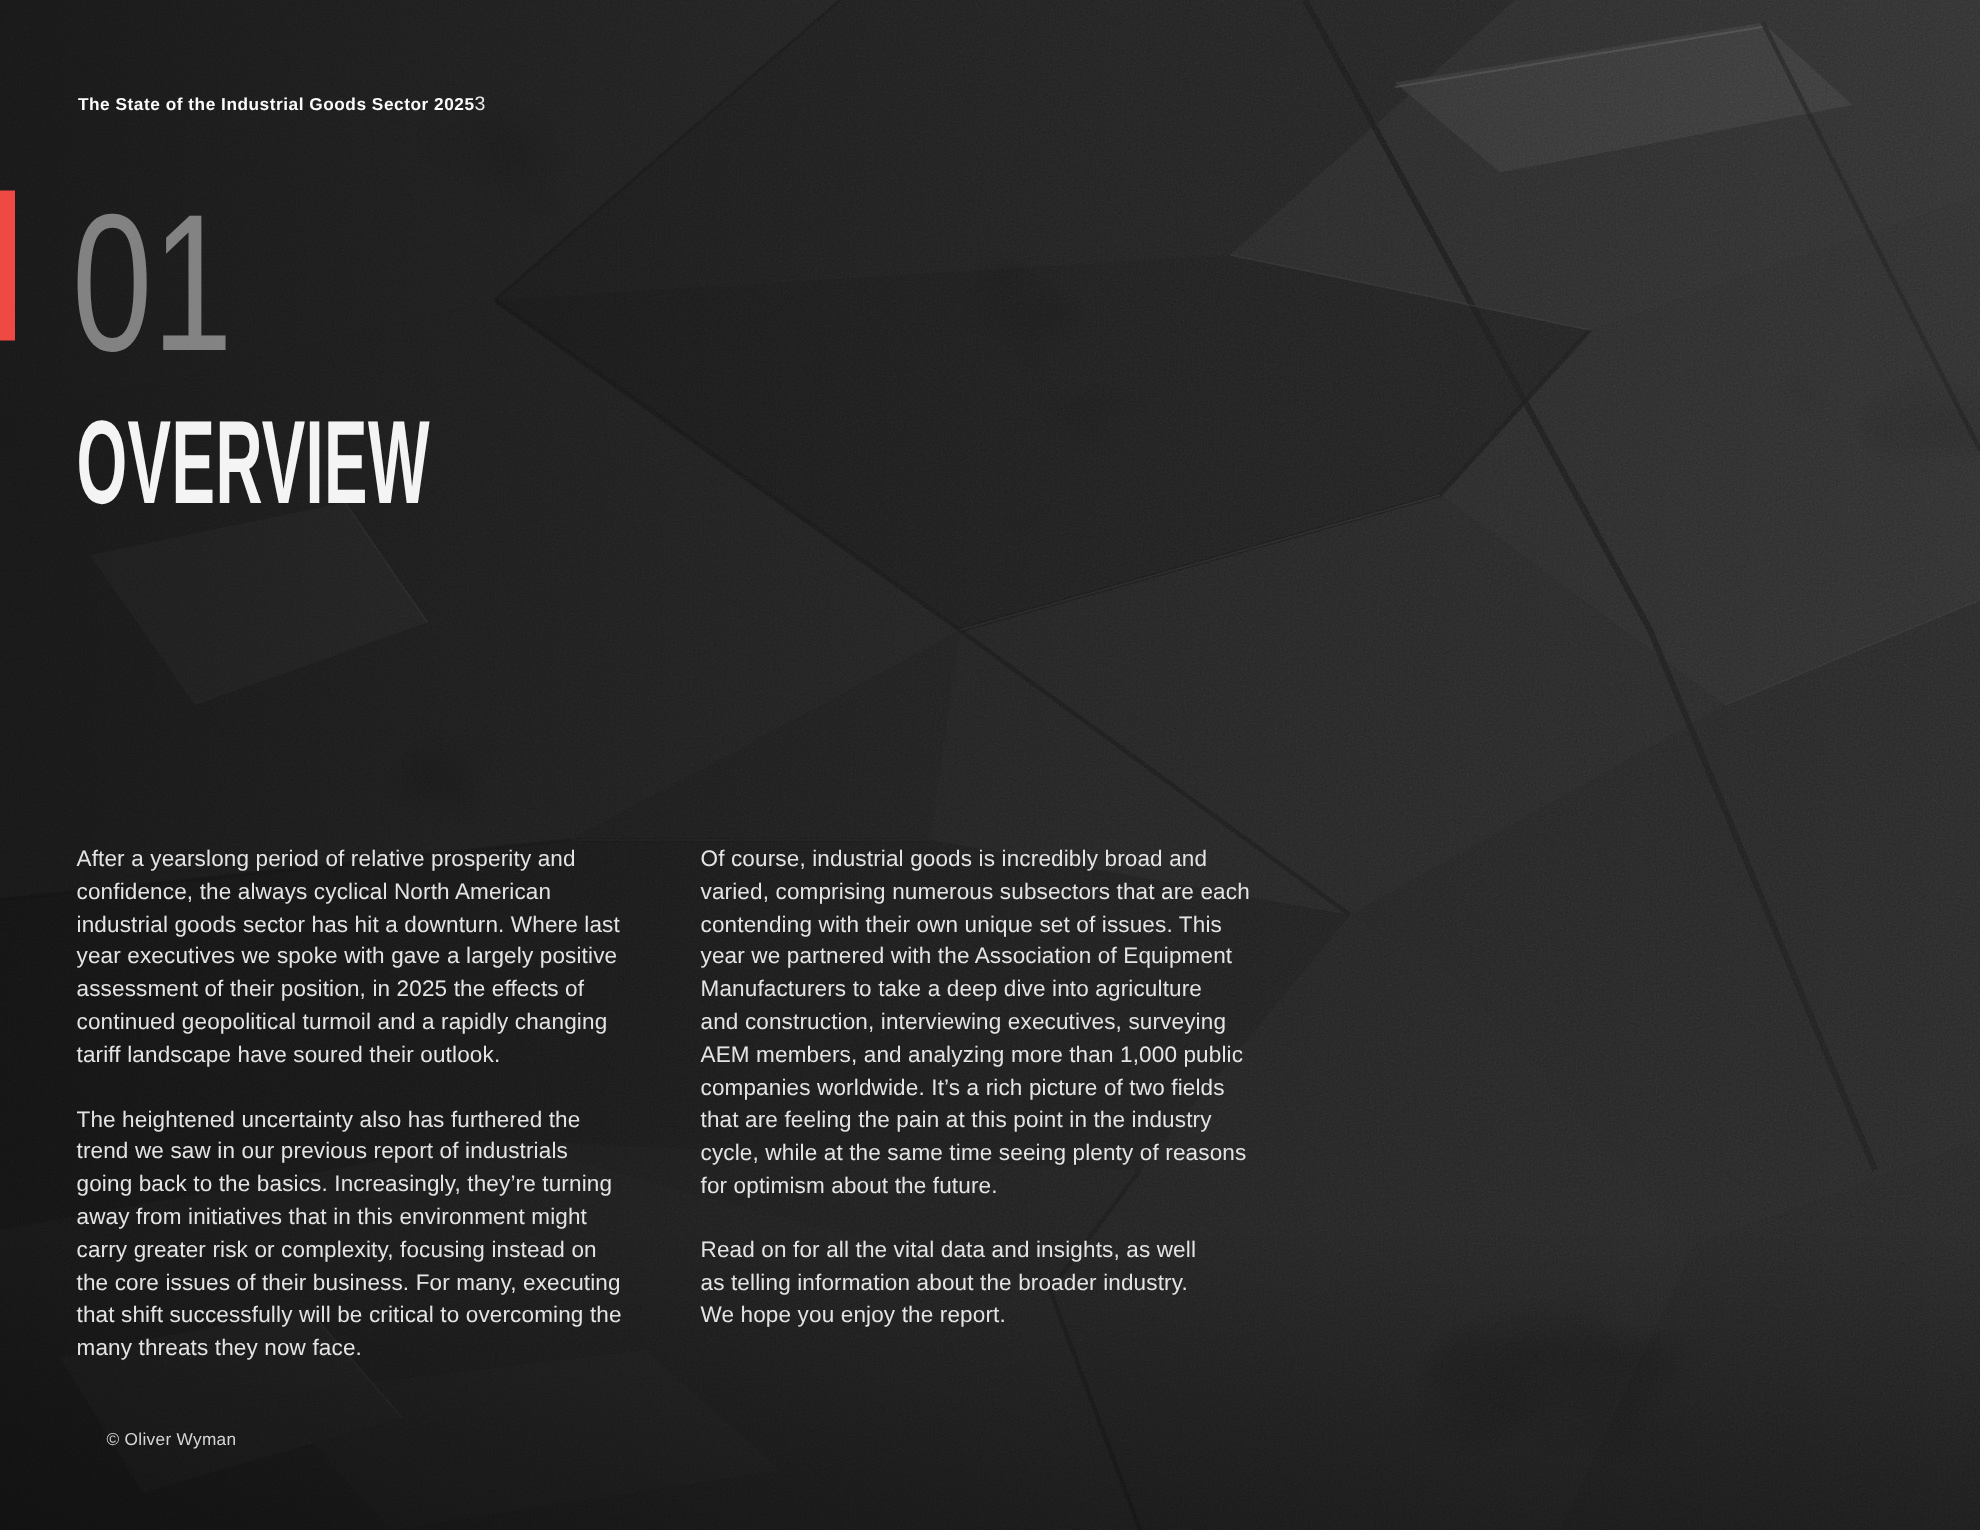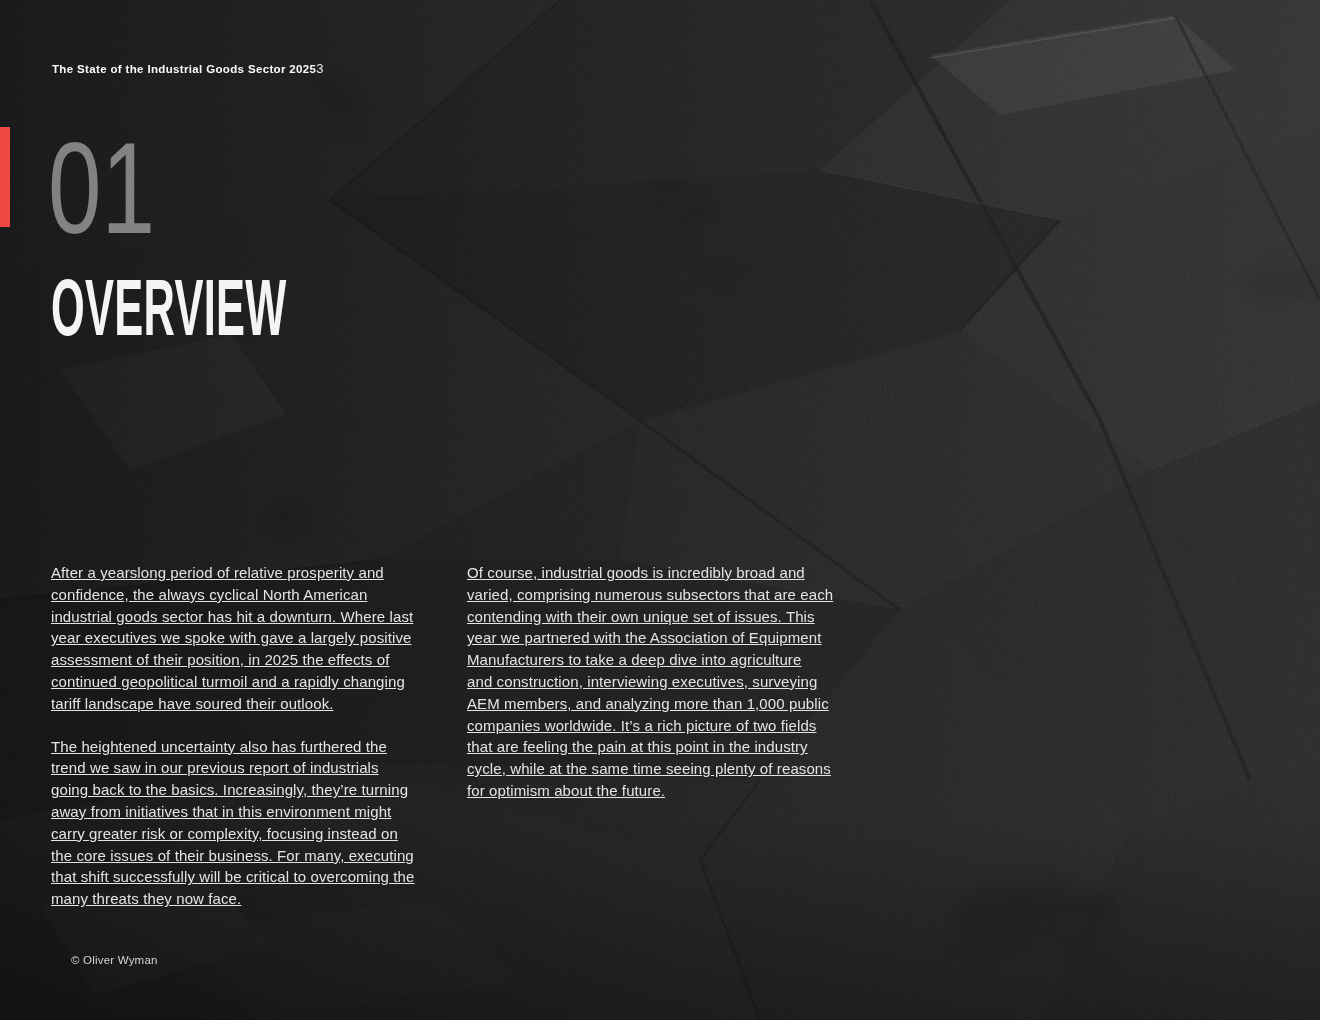--- a/index.html
+++ b/index.html
@@ -80,21 +80,20 @@
     gap: 31px;
   }
   .col { width: 385px; flex: 0 0 385px; }
   .col p {
     margin: 0 0 21px 0;
     font-size: 15px;
     line-height: 21.8px;
     letter-spacing: 0.1px;
     color: #E4E4E4;
     white-space: pre-line;
-    text-decoration: underline;
   }
   .footer {
     position: absolute;
     left: 51px;
     top: 954px;
     font-size: 11.5px;
     letter-spacing: 0.2px;
     color: #D6D6D6;
     margin-left: 20px;
   }
@@ -205,20 +204,23 @@
 varied, comprising numerous subsectors that are each
 contending with their own unique set of issues. This
 year we partnered with the Association of Equipment
 Manufacturers to take a deep dive into agriculture
 and construction, interviewing executives, surveying
 AEM members, and analyzing more than 1,000 public
 companies worldwide. It’s a rich picture of two fields
 that are feeling the pain at this point in the industry
 cycle, while at the same time seeing plenty of reasons
 for optimism about the future.</p>
+      <p>Read on for all the vital data and insights, as well
+as telling information about the broader industry.
+We hope you enjoy the report.</p>
     </div>
   </main>
 
   <footer class="footer">
     <span>© Oliver Wyman</span>
   </footer>
 
 </div>
 
 </body></html>

